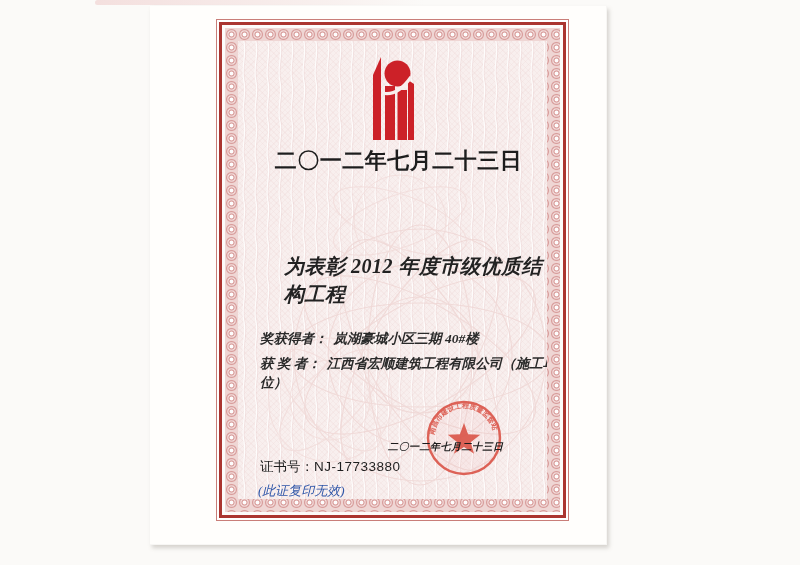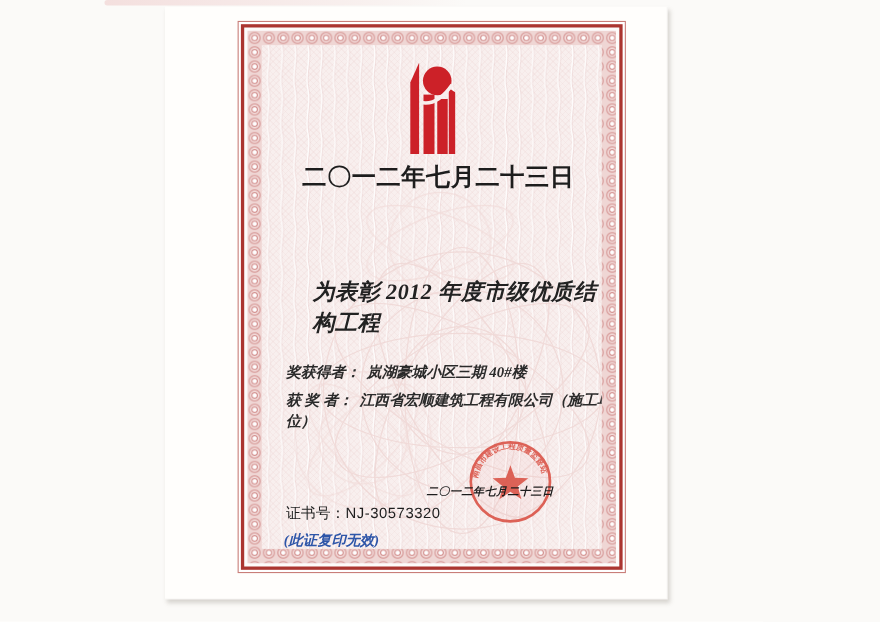--- a/index.html
+++ b/index.html
@@ -69,21 +69,21 @@
   .fields{position:absolute;left:22px;top:288px;width:300px;color:#2a2a2a;}
   .field-row{font-size:13.5px;line-height:19px;margin-bottom:6px;font-weight:600;}
   .field-row .lbl{margin-right:6px;}
   .seal{position:absolute;left:176px;top:347px;width:100px;height:100px;z-index:1;opacity:.88;}
   .date-line{
     position:absolute;left:150px;top:399px;width:160px;text-align:left;z-index:2;
     font-size:10px;font-weight:bold;color:#1c1c1c;letter-spacing:.5px;
   }
   .certno-line{position:absolute;left:22px;top:417px;font-size:13.5px;color:#1e1e1e;z-index:2;}
   .certno-line .num{letter-spacing:.5px;}
-  .copy-note{position:absolute;left:20px;top:441px;font-size:13px;font-weight:700;color:#2d55a8;z-index:2;}
+  .copy-note{position:absolute;left:20px;top:441px;font-size:13px;font-weight:400;color:#2d55a8;z-index:2;}
 </style>
 </head>
 <body>
 
 <div class="scan-smudge"></div>
 
 <div class="paper"></div>
 
 <div class="frame">
   <div class="band">
@@ -155,21 +155,21 @@
           <circle cx="50" cy="50" r="36" fill="rgba(236,130,118,0.07)" stroke="#d94f43" stroke-width="2.4"></circle>
           <path d="M50,35 L54.1,46.3 L66.2,46.7 L56.7,54.2 L60,65.8 L50,59 L40,65.8 L43.3,54.2 L33.8,46.7 L45.9,46.3 Z" fill="#d94f43"></path>
           <text font-size="7" fill="#d94f43" font-weight="bold" font-family="Liberation Sans, DejaVu Sans, sans-serif">
             <textPath href="#sealArc" startOffset="3">南昌市建设工程质量监督站</textPath>
           </text>
         </svg>
 
         <div class="date-line kaiti">二〇一二年七月二十三日</div>
 
         <div class="certno-line heiti">
-          <span>证书号：</span><span class="num">NJ-30573320</span>
+          <span>证书号：</span><span class="num">NJ-17733880</span>
         </div>
 
         <div class="copy-note kaiti">(此证复印无效)</div>
 
       </div>
     </div>
   </div>
 </div>
 
 </body></html>

